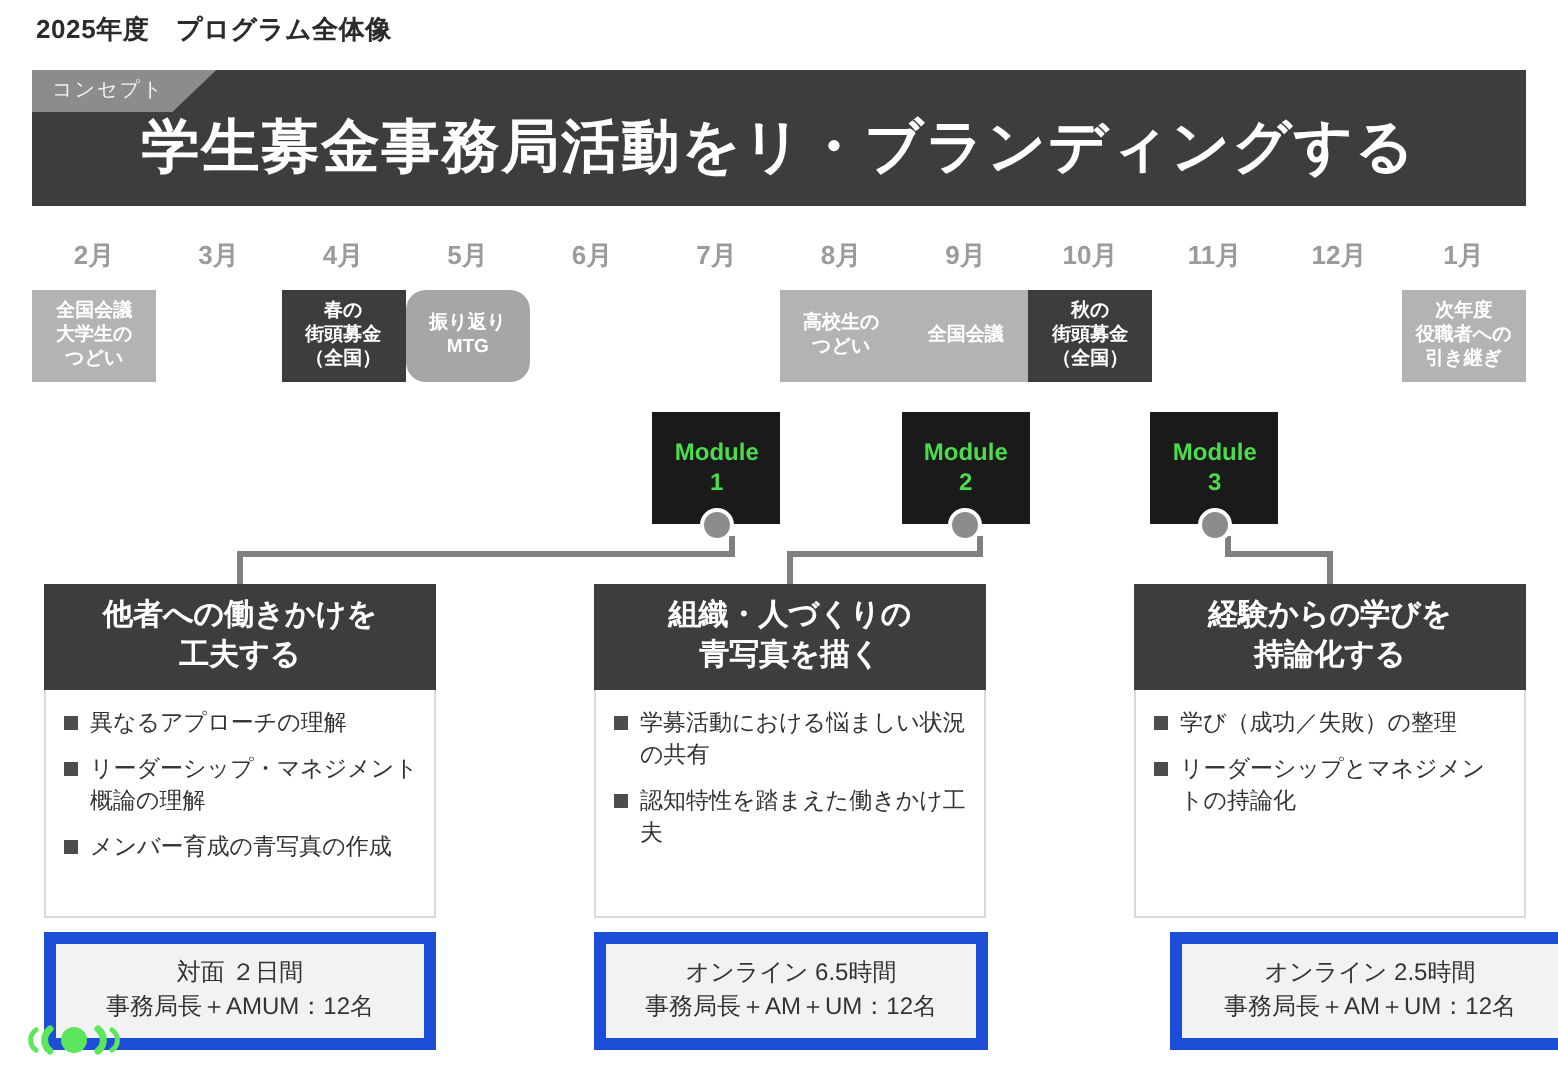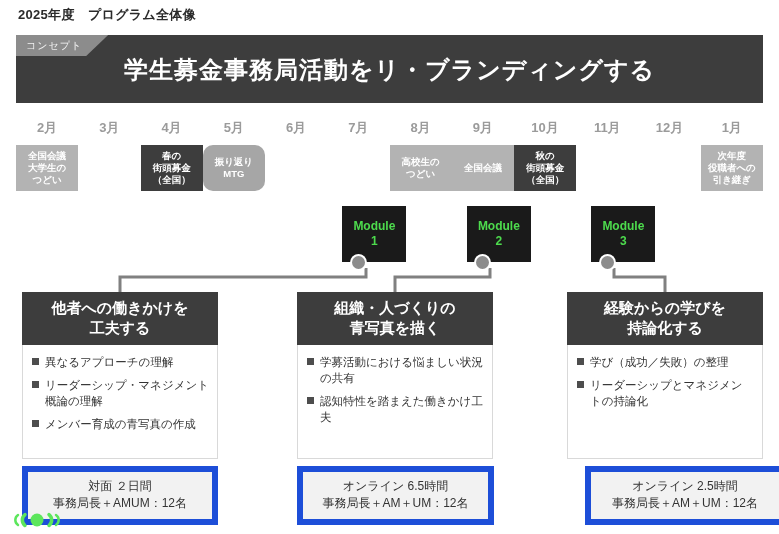--- a/index.html
+++ b/index.html
@@ -52,21 +52,21 @@
     clip-path: polygon(0 0, 100% 0, calc(100% - 22px) 100%, 0 100%);
     white-space: nowrap;
   }
   .concept-text {
     position: absolute;
     left: 0;
     right: 0;
     top: 19px;
     text-align: center;
     color: #ffffff;
-    font-size: 24px;
+    font-size: 29px;
     font-weight: bold;
     letter-spacing: 1px;
     white-space: nowrap;
   }
 
   
   .month-row {
     position: absolute;
     left: 16px;
     top: 119px;
@@ -112,21 +112,20 @@
     background: #1a1a1a;
     color: #4ddb4d;
     font-size: 12px;
     font-weight: bold;
     line-height: 15px;
     display: flex;
     align-items: center;
     justify-content: center;
     text-align: center;
     white-space: pre-line;
-    margin-left: 16px;
   }
   .module-dot {
     position: absolute;
     width: 13px;
     height: 13px;
     border-radius: 50%;
     background: #8c8c8c;
     box-shadow: 0 0 0 2px #ffffff;
   }
 
@@ -222,21 +221,21 @@
     <div class="month-label" style="left: 498px;">10月</div>
     <div class="month-label" style="left: 560.25px;">11月</div>
     <div class="month-label" style="left: 622.5px;">12月</div>
     <div class="month-label" style="left: 684.75px;">1月</div>
   </div>
 
 <div id="event-layer">
     <div class="event-chip light" style="left: 16.125px; top: 145px; height: 46px;">全国会議
 大学生の
 つどい</div>
-    <div class="event-chip dark" style="left: 140.625px; top: 145px; height: 46px;">春の
+    <div class="event-chip dark" style="left: 140.625px; top: 145px; height: 46px; font-family: Liberation Mono, monospace;">春の
 街頭募金
 （全国）</div>
     <div class="event-chip medium" style="left: 202.875px; top: 145px; height: 46px;">振り返り
 MTG</div>
     <div class="event-chip light" style="left: 389.625px; top: 145px; height: 46px;">高校生の
 つどい</div>
     <div class="event-chip light" style="left: 451.875px; top: 145px; height: 46px;">全国会議</div>
     <div class="event-chip dark" style="left: 514.125px; top: 145px; height: 46px;">秋の
 街頭募金
 （全国）</div>

